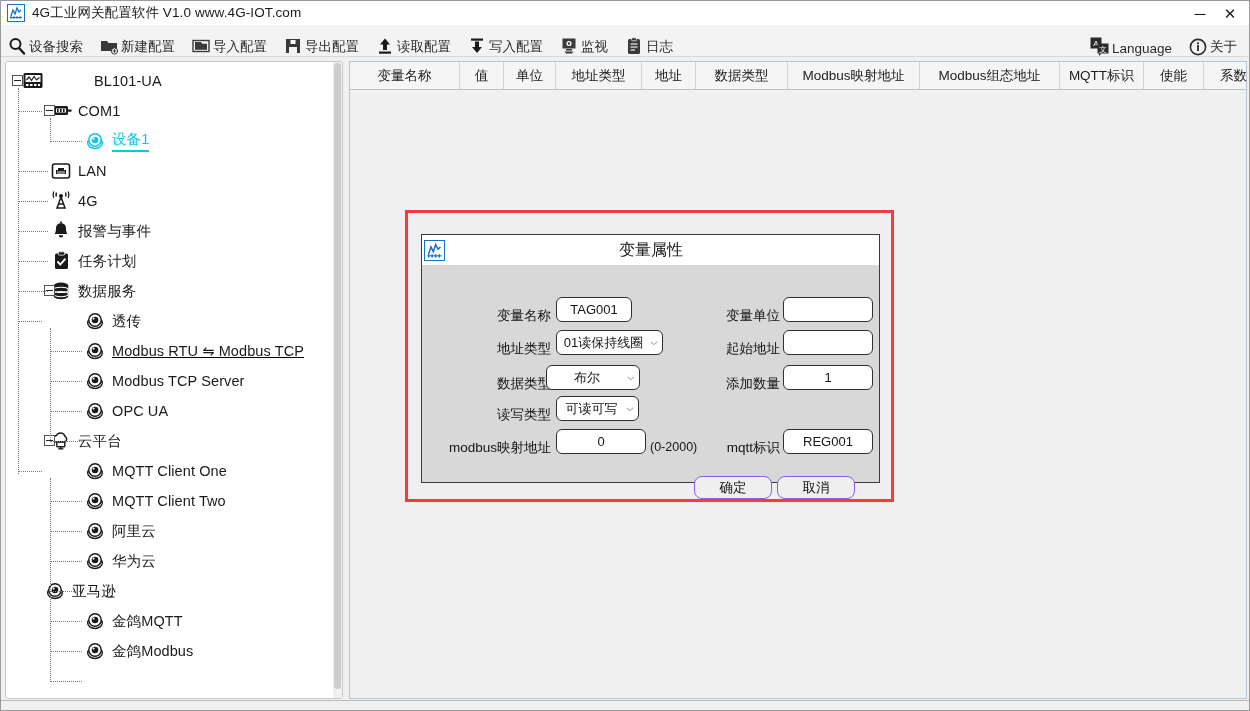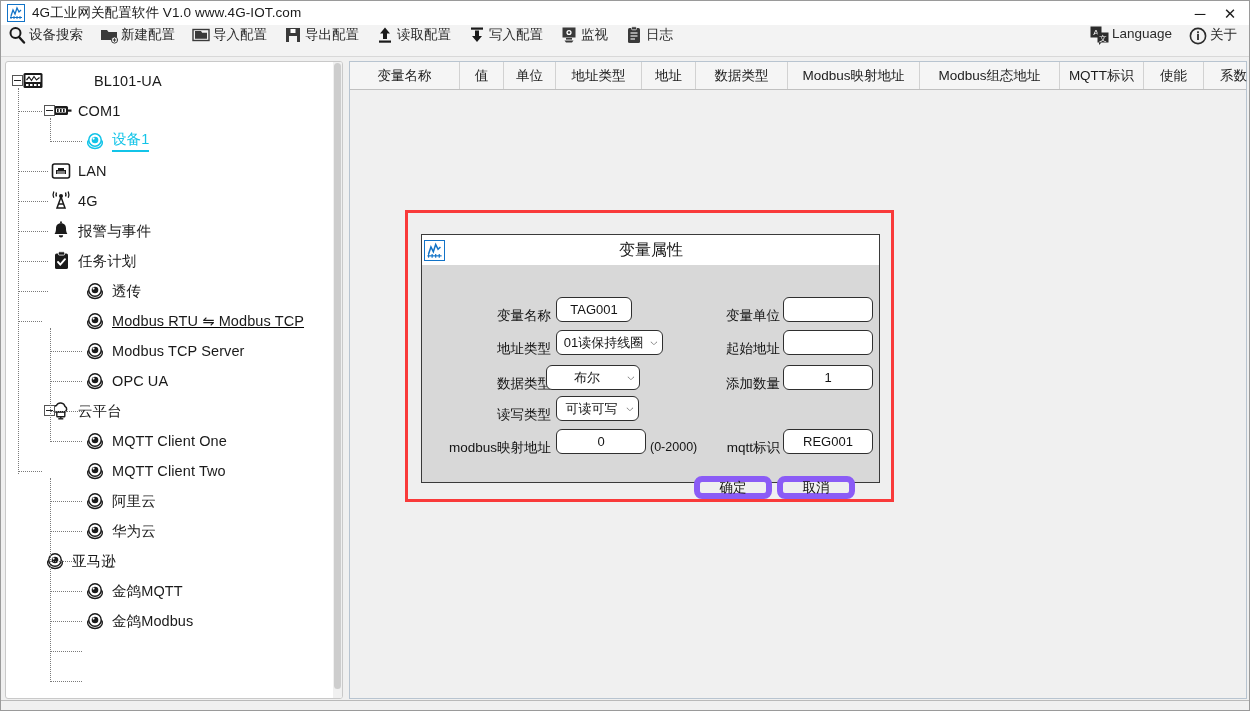--- a/index.html
+++ b/index.html
@@ -54,21 +54,21 @@
 
   
   .toolbar {
     position: absolute; left: 0; top: 24px;
     width: 1250px; height: 32px;
     background: #f3f3f3;
     border-bottom: 1px solid #d8d8d8;
     display: flex; align-items: center;
   }
   .tb-item {
-    display: flex; align-items: flex-start;
+    display: flex; align-items: flex-end;
     height: 30px;
     padding: 0 6px;
     margin-right: 4px;
     white-space: nowrap;
     cursor: default;
   }
   .tb-ico {
     width: 19px; height: 19px;
     margin-right: 3px;
     display: flex; align-items: center; justify-content: center;
@@ -249,21 +249,21 @@
     line-height: 1;
   }
   .hint {
     position: absolute;
     font-size: 12.5px; color: #141414;
     white-space: nowrap;
   }
   .dbtn {
     position: absolute;
     background: #efefef;
-    border: 6px solid #8b5cf6;
+    border: 1px solid #8b5cf6;
     border-radius: 8px;
     font-size: 13.5px;
     color: #141414;
     display: flex; align-items: center; justify-content: center;
     cursor: default;
   }
 
   
   .statusbar {
     position: absolute; left: 0; bottom: 0;
@@ -504,20 +504,32 @@
         </div>
         <div class="node" style="height: 30px; padding-left: 44px;">
           <span class="node-ico">
             <svg width="17" height="20" viewBox="0 0 17 20">
               <rect x="2" y="2.6" width="13" height="15.5" rx="1.6" fill="#1a1a1a"></rect>
               <rect x="5.3" y="0.8" width="6.4" height="3.3" rx="1.2" fill="#1a1a1a" stroke="#ffffff" stroke-width="0.8"></rect>
               <path d="M5 11 L7.3 13.6 L12 8.2" stroke="#ffffff" stroke-width="1.9" fill="none" stroke-linecap="round"></path>
             </svg>
           </span>
           <span class="node-label">任务计划</span>
+        </div>
+        <div class="node" style="height: 30px; padding-left: 44px;">
+          <div class="expander" style="left: 38px; top: 8.5px;"></div>
+          <span class="node-ico">
+            <svg width="20" height="20" viewBox="0 0 20 20">
+              <ellipse cx="10" cy="4.5" rx="7.3" ry="2.9" fill="#1a1a1a"></ellipse>
+              <path d="M2.7 4.5 v10.8 c0 1.6 3.3 2.9 7.3 2.9 s7.3 -1.3 7.3 -2.9 V4.5" fill="#1a1a1a"></path>
+              <ellipse cx="10" cy="8.9" rx="7.3" ry="2.6" fill="none" stroke="#ffffff" stroke-width="1.1"></ellipse>
+              <ellipse cx="10" cy="13.1" rx="7.3" ry="2.6" fill="none" stroke="#ffffff" stroke-width="1.1"></ellipse>
+            </svg>
+          </span>
+          <span class="node-label">数据服务</span>
         </div>
         <div class="node" style="height: 30px; padding-left: 78px;">
           <span class="node-ico">
             <svg width="18" height="18" viewBox="0 0 18 18">
               <ellipse cx="9" cy="11" rx="7.3" ry="5.5" fill="none" stroke="#1a1a1a" stroke-width="1.4"></ellipse>
               <circle cx="9" cy="8" r="6.2" fill="#ffffff" stroke="#1a1a1a" stroke-width="1.4"></circle>
               <circle cx="9" cy="8" r="3.3" fill="#1a1a1a"></circle>
               <circle cx="7.6" cy="6.6" r="1.05" fill="#ffffff"></circle>
             </svg>
           </span>

